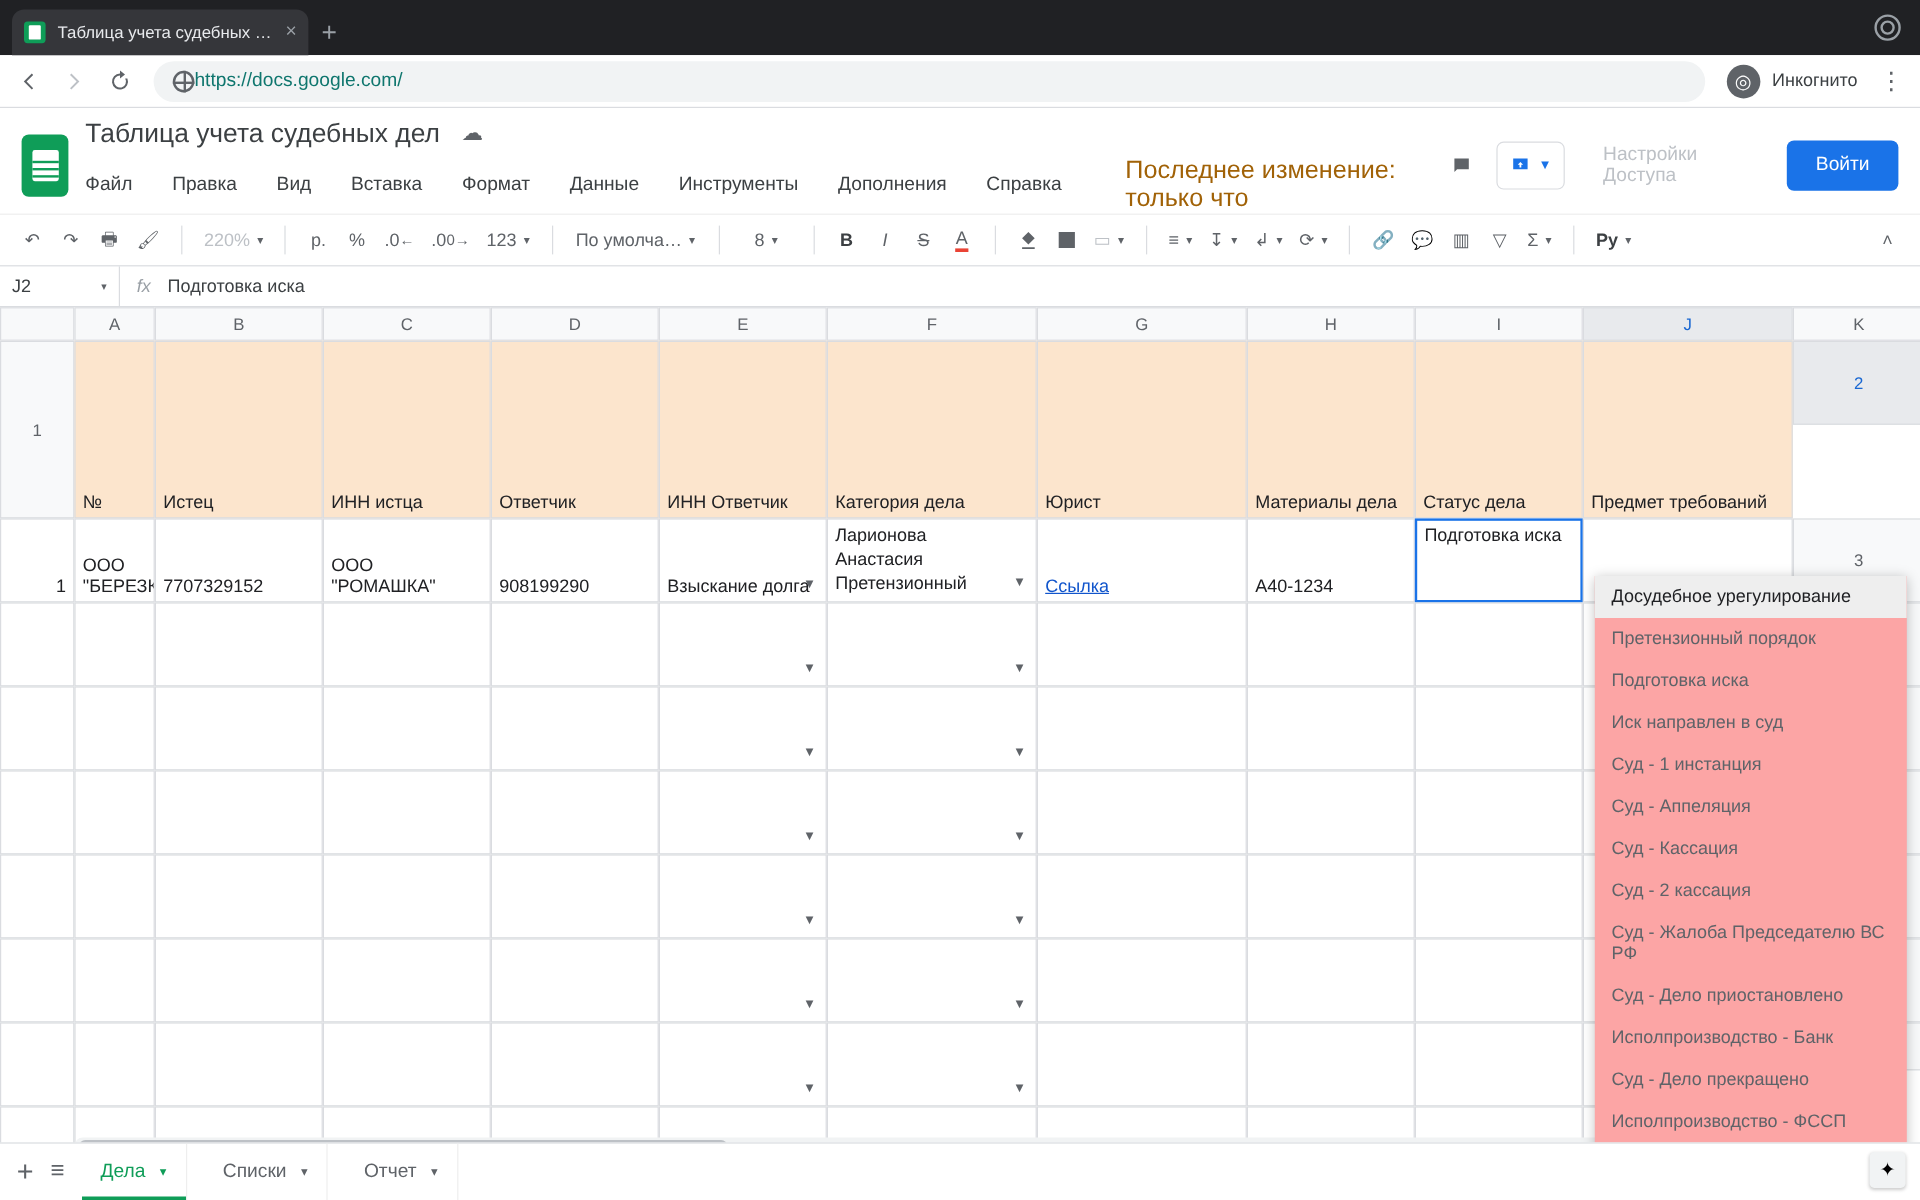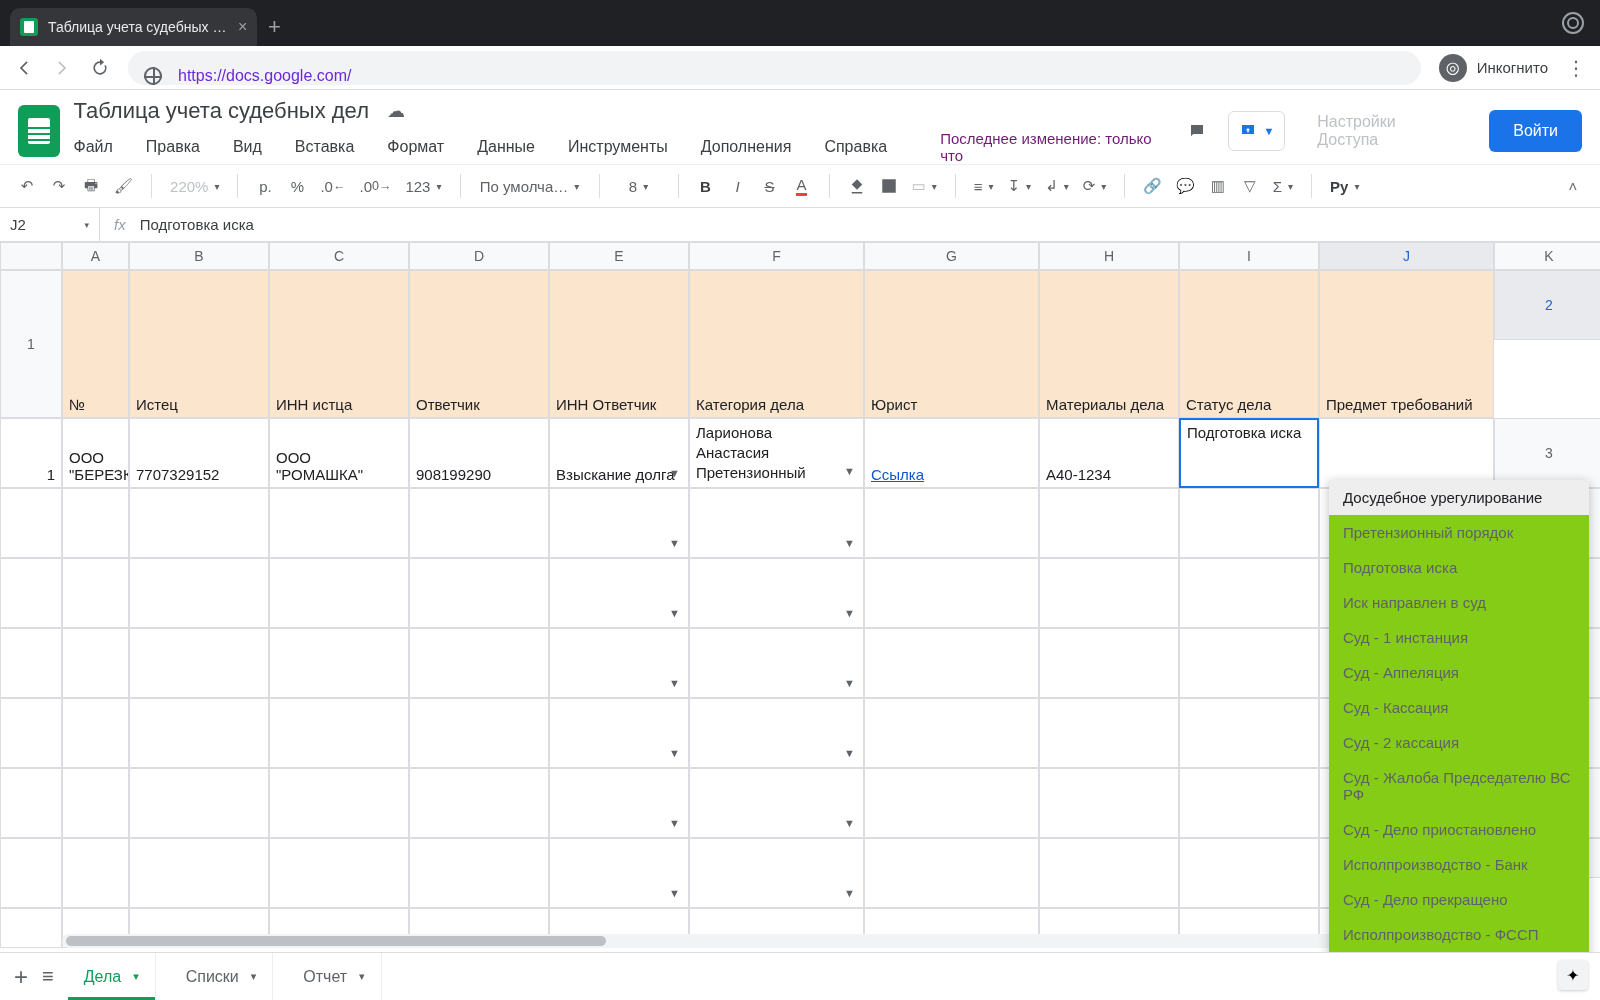--- a/index.html
+++ b/index.html
@@ -18,41 +18,41 @@
     .chrome-right{ margin-left:auto; margin-right:16px; color:#9aa0a6; display:flex; align-items:center; height:100%;}
     .avatar-outline{ width:22px;height:22px;border:2px solid #9aa0a6;border-radius:50%;display:flex;align-items:center;justify-content:center; }
     .avatar-outline::before{content:"";width:8px;height:8px;border:2px solid #9aa0a6;border-radius:50%;}
 
     .addr-bar { height:44px; background:#fff; display:flex; align-items:center; padding:0 14px; gap:18px;
       border-bottom:1px solid #dadce0;}
     .nav-ico { width:20px; height:20px; color:#5f6368; display:flex;align-items:center;justify-content:center;}
     .nav-ico svg{width:20px;height:20px;fill:#5f6368;}
     .nav-ico.disabled svg{fill:#bdc1c6;}
     .addr-field { flex:1; background:#f1f3f4; border-radius:22px; height:34px; display:flex;
-      align-items:flex-end; padding:0 16px; color:#6d28d9; font-size:16px; gap:16px;}
+      align-items:center; padding:0 16px; color:#0f766e; font-size:16px; gap:0;}
     .globe{width:18px;height:18px;border:2px solid #5f6368;border-radius:50%;position:relative;}
     .globe::before{content:"";position:absolute;left:7px;top:-2px;width:2px;height:18px;background:#5f6368;}
     .globe::after{content:"";position:absolute;top:7px;left:-2px;height:2px;width:18px;background:#5f6368;}
     .incog{ margin-left:auto; display:flex; align-items:center; gap:10px; color:#3c4043;font-size:15px;}
     .incog-ico{width:28px;height:28px;background:#5f6368;border-radius:50%;display:flex;align-items:center;justify-content:center;color:#fff;font-size:16px;}
     .kebab{ font-size:20px; color:#5f6368;}
 
     
     .doc-head{ display:flex; align-items:center; padding:8px 18px 0 18px; gap:14px;}
     .sheets-logo{ width:42px;height:52px;background:#0f9d58;border-radius:6px;position:relative;display:flex;align-items:center;justify-content:center;}
     .sheets-logo::before{content:"";width:22px;height:26px;background:#fff;border-radius:2px;}
     .sheets-logo::after{content:"";position:absolute;width:22px;height:2px;background:#0f9d58;top:22px;
       box-shadow:0 6px #0f9d58,0 12px #0f9d58; }
     .title-block{ display:flex; flex-direction:column; }
     .doc-title-row{display:flex;align-items:center;gap:18px;}
     .doc-title{ font-size:22px; color:#3c4043; }
     .cloud-ico{color:#5f6368; font-size:18px;}
     .menus{ display:flex; gap:33px; font-size:16px; color:#3c4043; margin-top:6px; align-items:center;}
     .menus span{cursor:default;}
-    .last-edit{ color:#701a75; margin-left:20px; font-size:15px;}
+    .last-edit{ color:#a16207; margin-left:20px; font-size:21px;}
     .head-right{ margin-left:auto; display:flex; align-items:center; gap:14px;}
     .icon-btn{ width:36px;height:36px;display:flex;align-items:center;justify-content:center;color:#5f6368;}
     .present-btn{ border:1px solid #dadce0;border-radius:6px;height:40px;padding:0 10px;display:flex;align-items:center;gap:6px;color:#1a73e8;}
     .share-ghost{ color:#bdc1c6;font-size:16px; padding:0 18px;}
     .login-btn{ background:#1a73e8;color:#fff;font-size:16px;border-radius:6px;height:42px;padding:0 24px;display:flex;align-items:center;}
 
     
     .toolbar{ border-top:1px solid #eee; border-bottom:1px solid #dadce0; height:44px;
       display:flex; align-items:center; padding:0 14px; gap:6px; color:#5f6368; font-size:15px;}
     .tb-sep{ width:1px;height:24px;background:#dadce0;margin:0 8px;}
@@ -89,21 +89,21 @@
     .link{ color:#1155cc; text-decoration:underline;}
     .right{justify-content:flex-end;}
     .dd-arrow{ position:absolute;right:8px;bottom:8px;font-size:11px;color:#5f6368;}
     .multiline{ align-items:flex-start;flex-direction:column;justify-content:center;line-height:1.35;}
     .active-cell{ border:2px solid #1a73e8 !important; align-items:flex-start; background:#fff;}
     .h-scroll{ position:absolute; left:62px; right:12px; bottom:0; height:14px; background:#f1f3f4;border-radius:8px;}
     .h-thumb{ position:absolute; left:4px; top:2px; height:10px; width:540px; background:#bdc1c6;border-radius:6px;}
 
     
     .dropdown{ position:absolute; left:1329px; top:480px; width:260px;
-      background:#84cc16; box-shadow:0 2px 10px rgba(0,0,0,.25); font-size:15px; color:#5f6368;
+      background:#fca5a5; box-shadow:0 2px 10px rgba(0,0,0,.25); font-size:15px; color:#5f6368;
       max-height:490px; overflow:hidden;}
     .dropdown .opt{ padding:9px 14px;}
     .dropdown .opt.hl{ background:#eeeeee;color:#202124;}
 
     
     .sheet-bar{ position:absolute; left:0; right:0; bottom:0; height:48px; border-top:1px solid #dadce0;
       background:#fff;display:flex;align-items:center;padding:0 14px;gap:14px;font-size:16px;color:#5f6368;}
     .plus{font-size:24px;}
     .allsheets{font-size:20px;}
     .sheet-tab{ height:100%;display:flex;align-items:center;gap:8px;padding:0 16px;border-right:1px solid #eee;}

